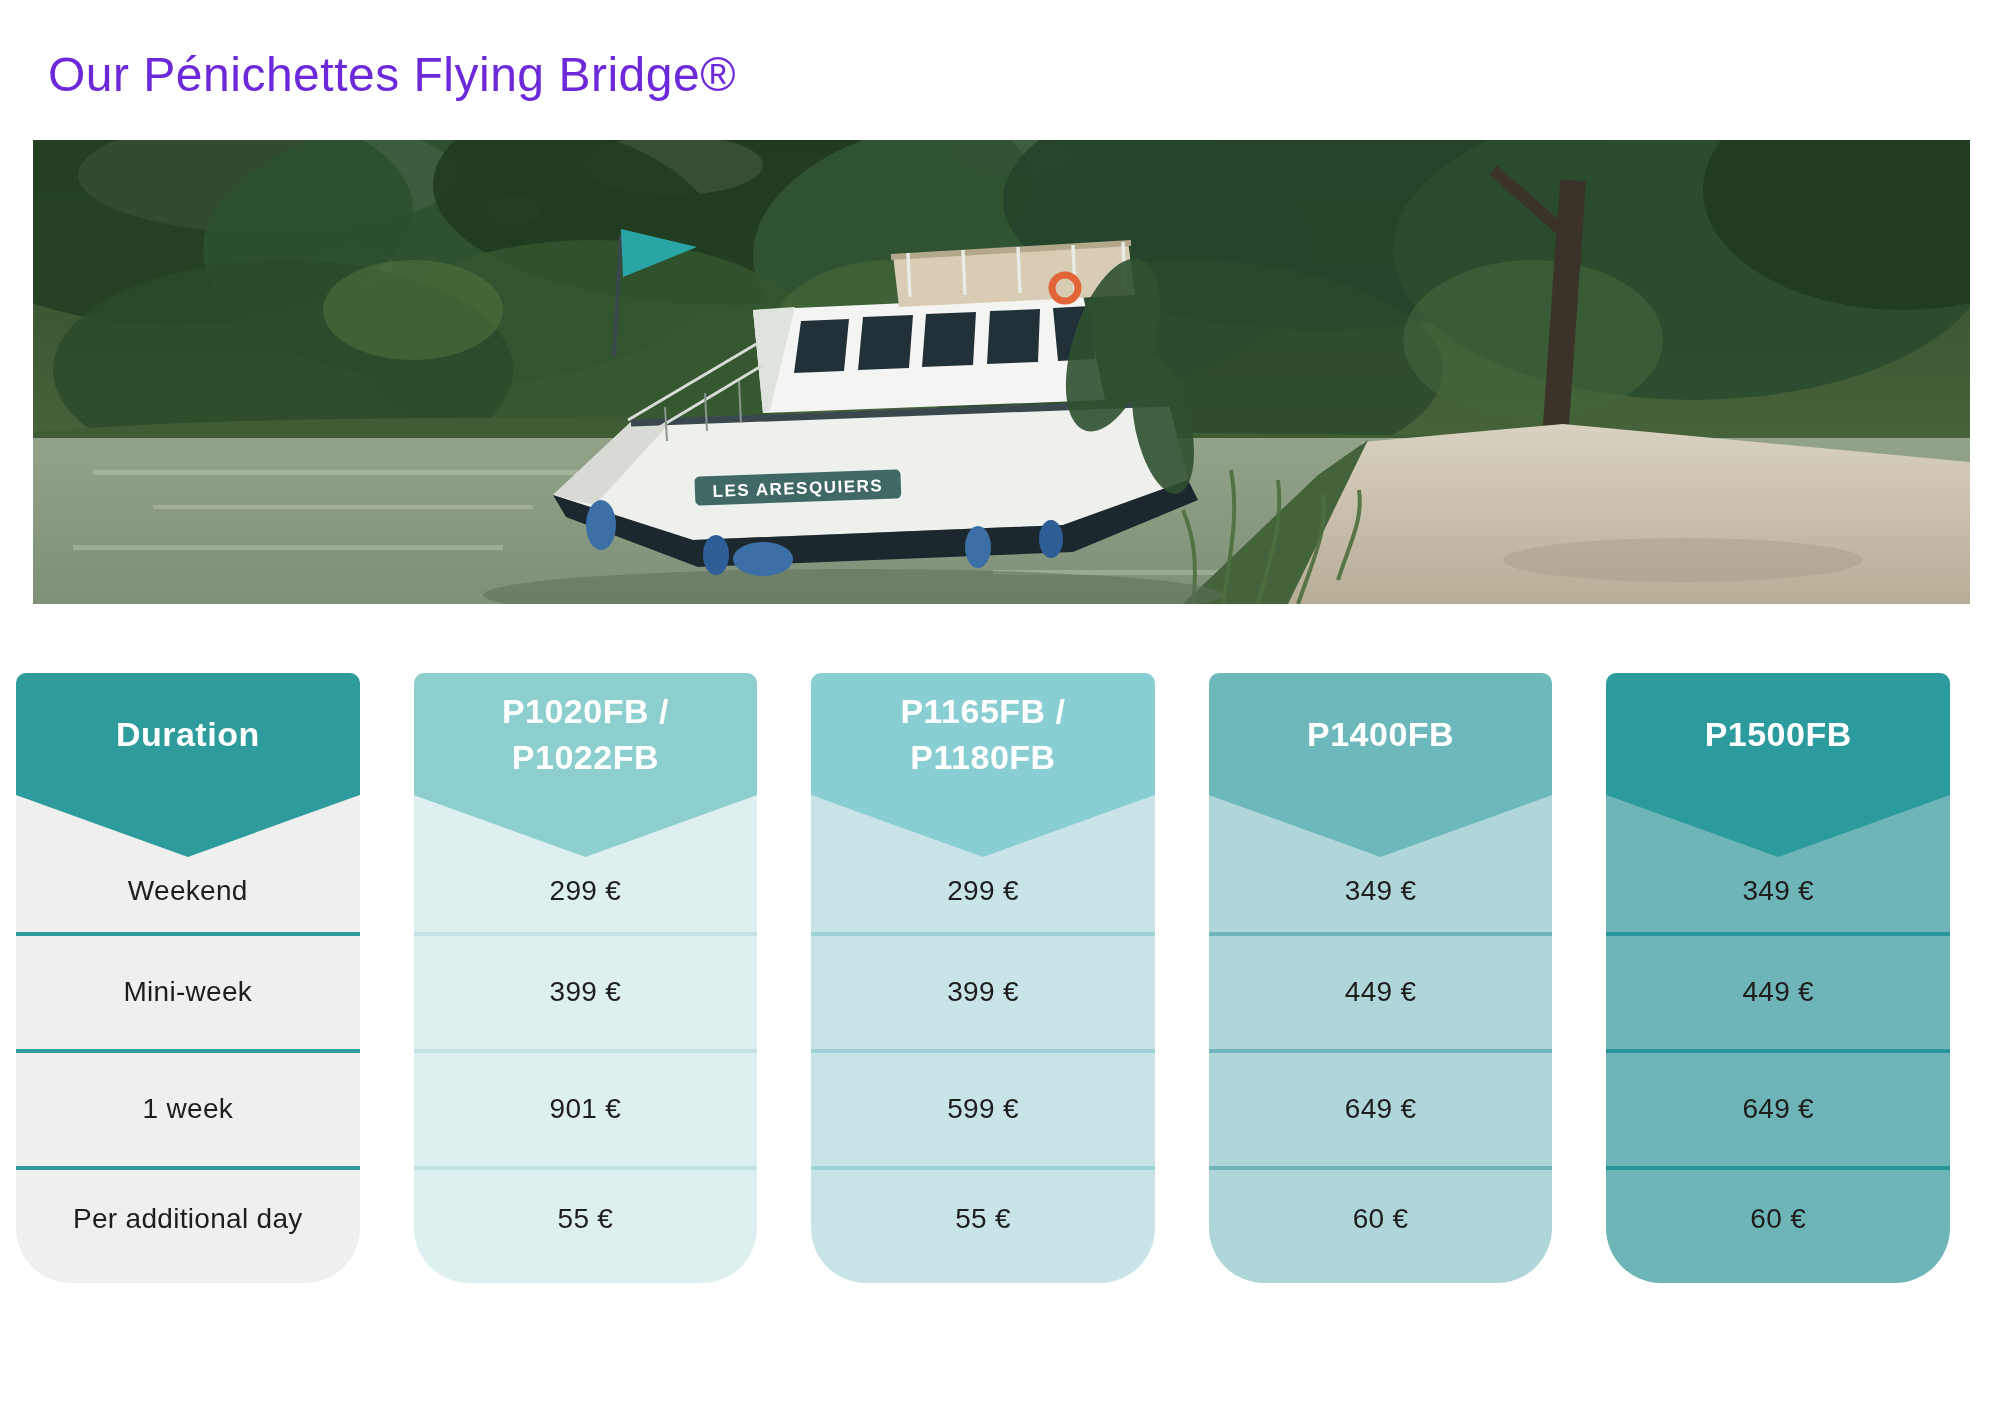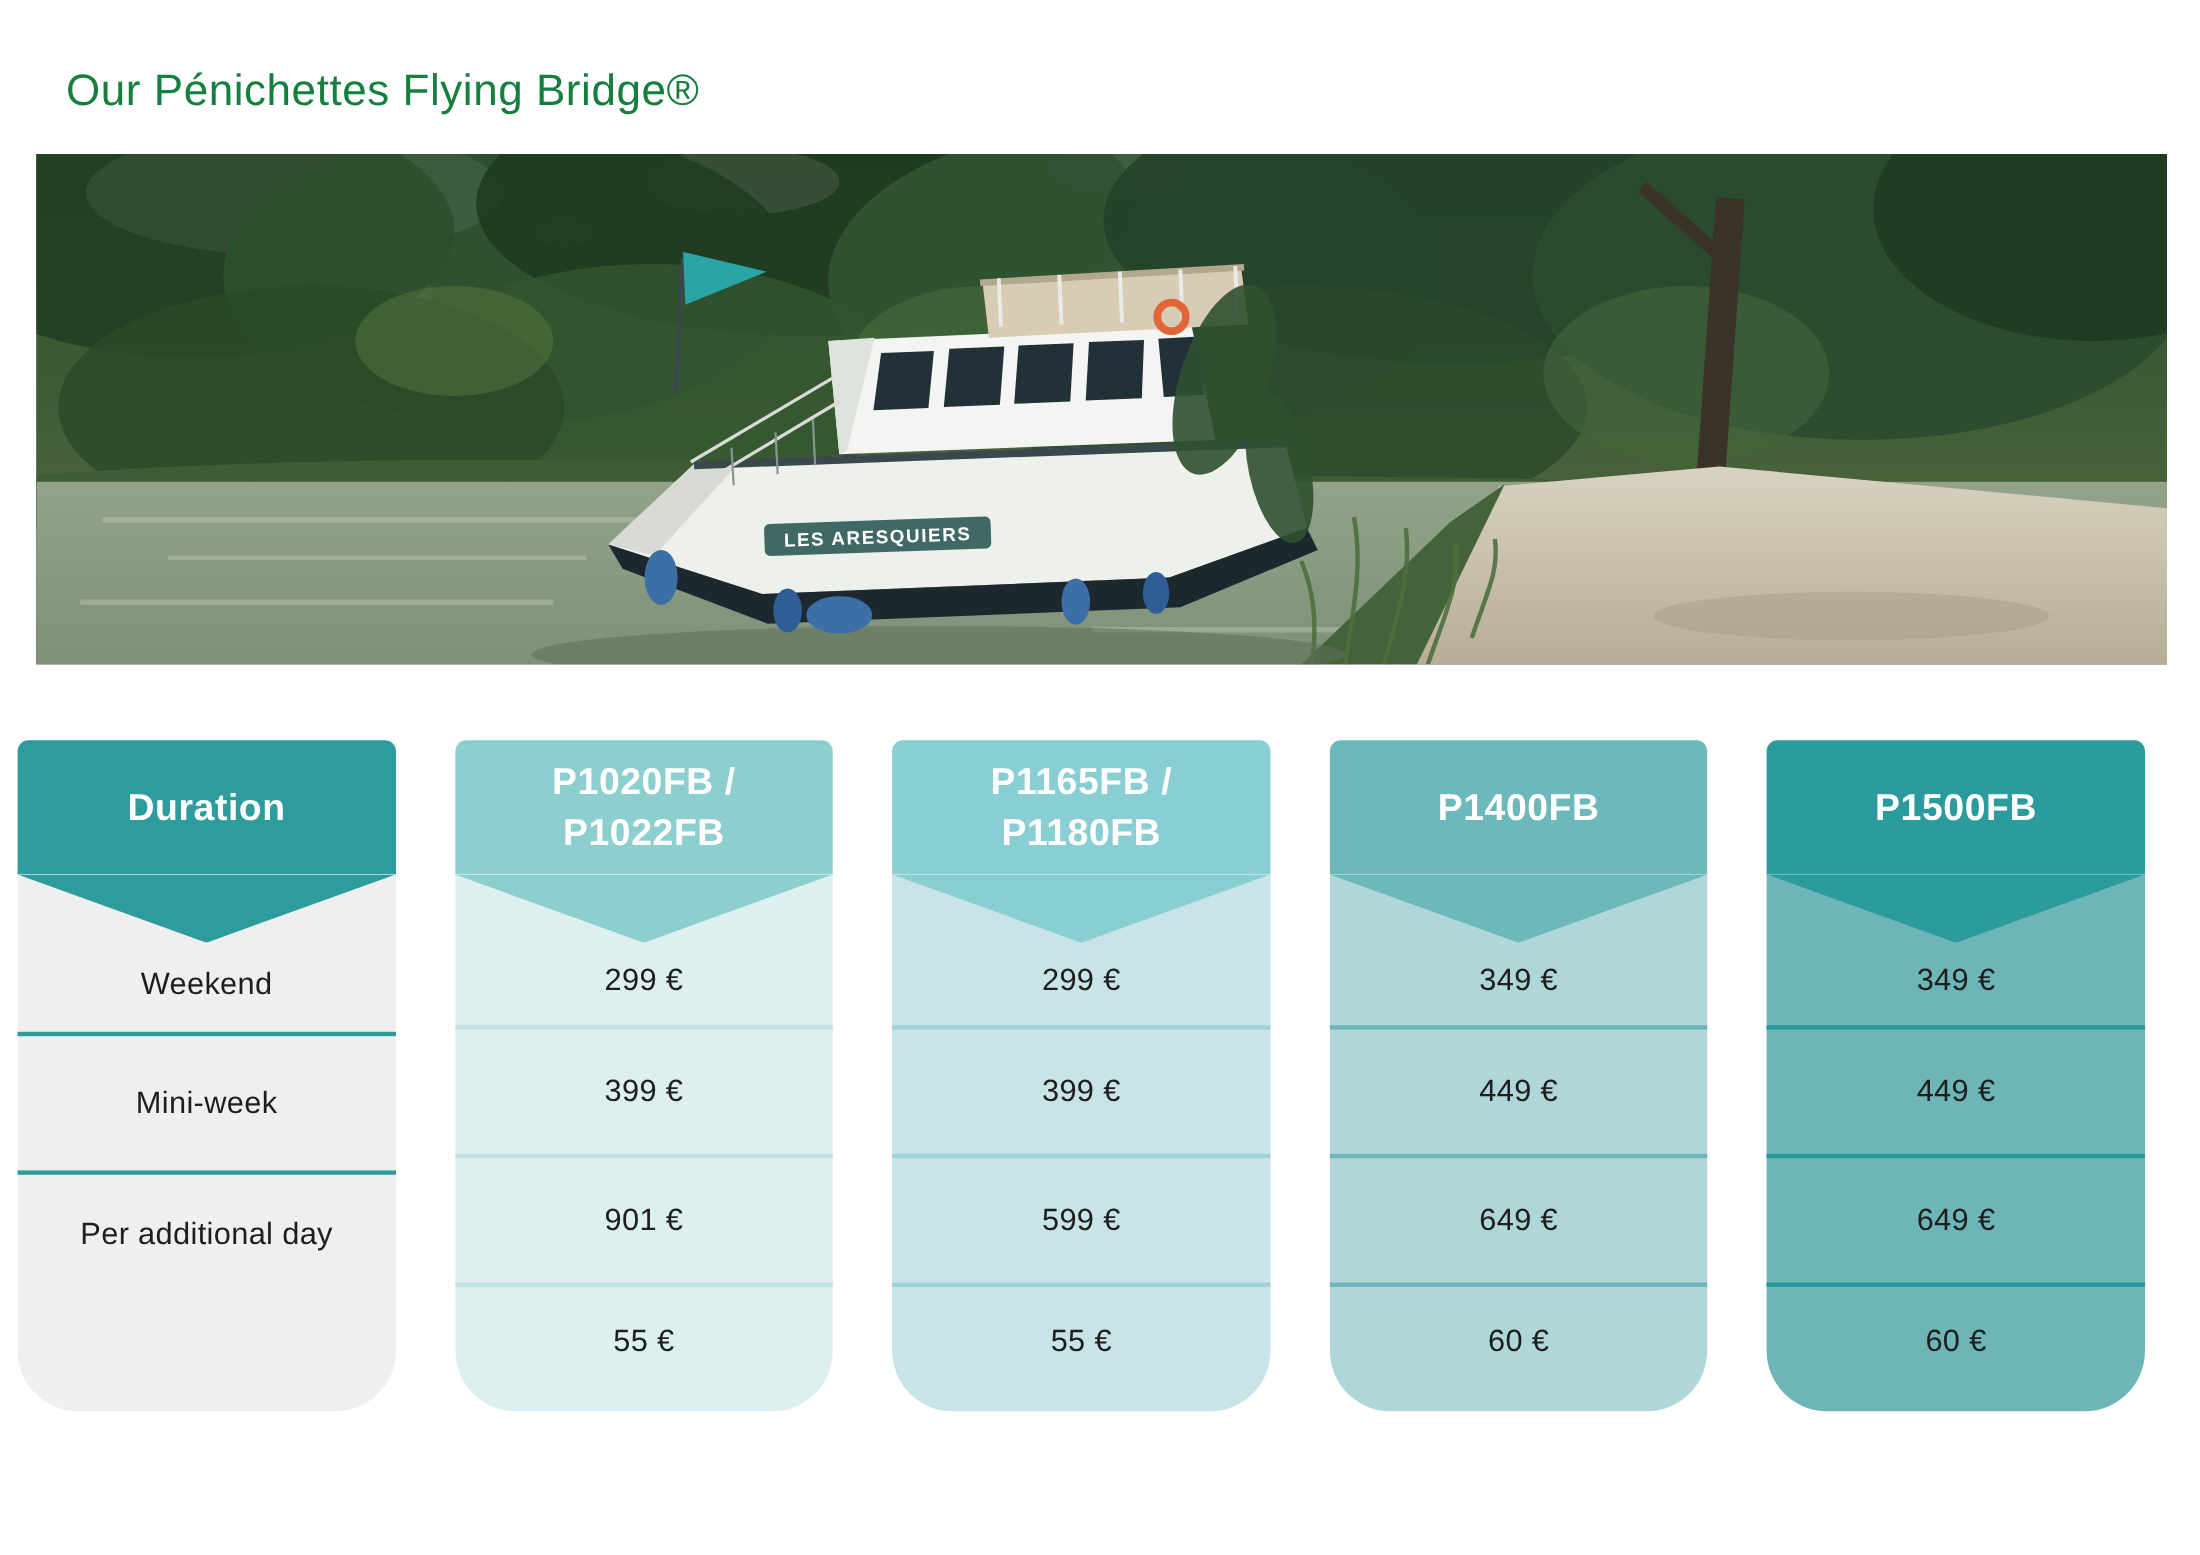--- a/index.html
+++ b/index.html
@@ -1,23 +1,23 @@
 <!DOCTYPE html>
 <html><head>
 <meta charset="utf-8">
 <style>
   html,body{margin:0;padding:0;background:#ffffff;}
   body{
     width:2000px;height:1414px;position:relative;overflow:hidden;
     font-family:"Liberation Sans","DejaVu Sans",sans-serif;
   }
   .page-title{
-    position:absolute;left:48px;top:44px;margin:12px;
-    font-size:40px;line-height:1.3;font-weight:400;letter-spacing:.5px;
-    color:#15803d;
+    position:absolute;left:48px;top:44px;margin:0;
+    font-size:48px;line-height:1.3;font-weight:400;letter-spacing:.5px;
+    color:#6d28d9;
   }
   .photo{
     position:absolute;left:33px;top:140px;width:1937px;height:464px;
     overflow:hidden;background:#42543a;
   }
   .photo svg{display:block;}
 
   .pricing-table{
     position:absolute;left:16px;top:673px;width:1934px;height:610px;
     display:grid;grid-template-columns:repeat(5,1fr);column-gap:54px;
@@ -195,20 +195,21 @@
   <section class="col" style="--header: #2e9c9c; --body: #efefef; --divider: #2e9c9c; --header-text: #ffffff; --cell-text: #1e1e1e;">
     <header class="col-header">
       <span>Duration</span>
 
     </header>
     <div class="col-body">
       <div class="chevron"></div>
       <div class="cells">
         <div class="cell r1">Weekend</div>
         <div class="cell r2">Mini-week</div>
+        <div class="cell r3">1 week</div>
         <div class="cell r4">Per additional day</div>
       </div>
     </div>
   </section>
 
   <section class="col" style="--header: #8dcece; --body: #deefef; --divider: #c4e1e4; --header-text: #ffffff; --cell-text: #1e1e1e;">
     <header class="col-header">
       <span>P1020FB /</span>
       <span>P1022FB</span>
     </header>

